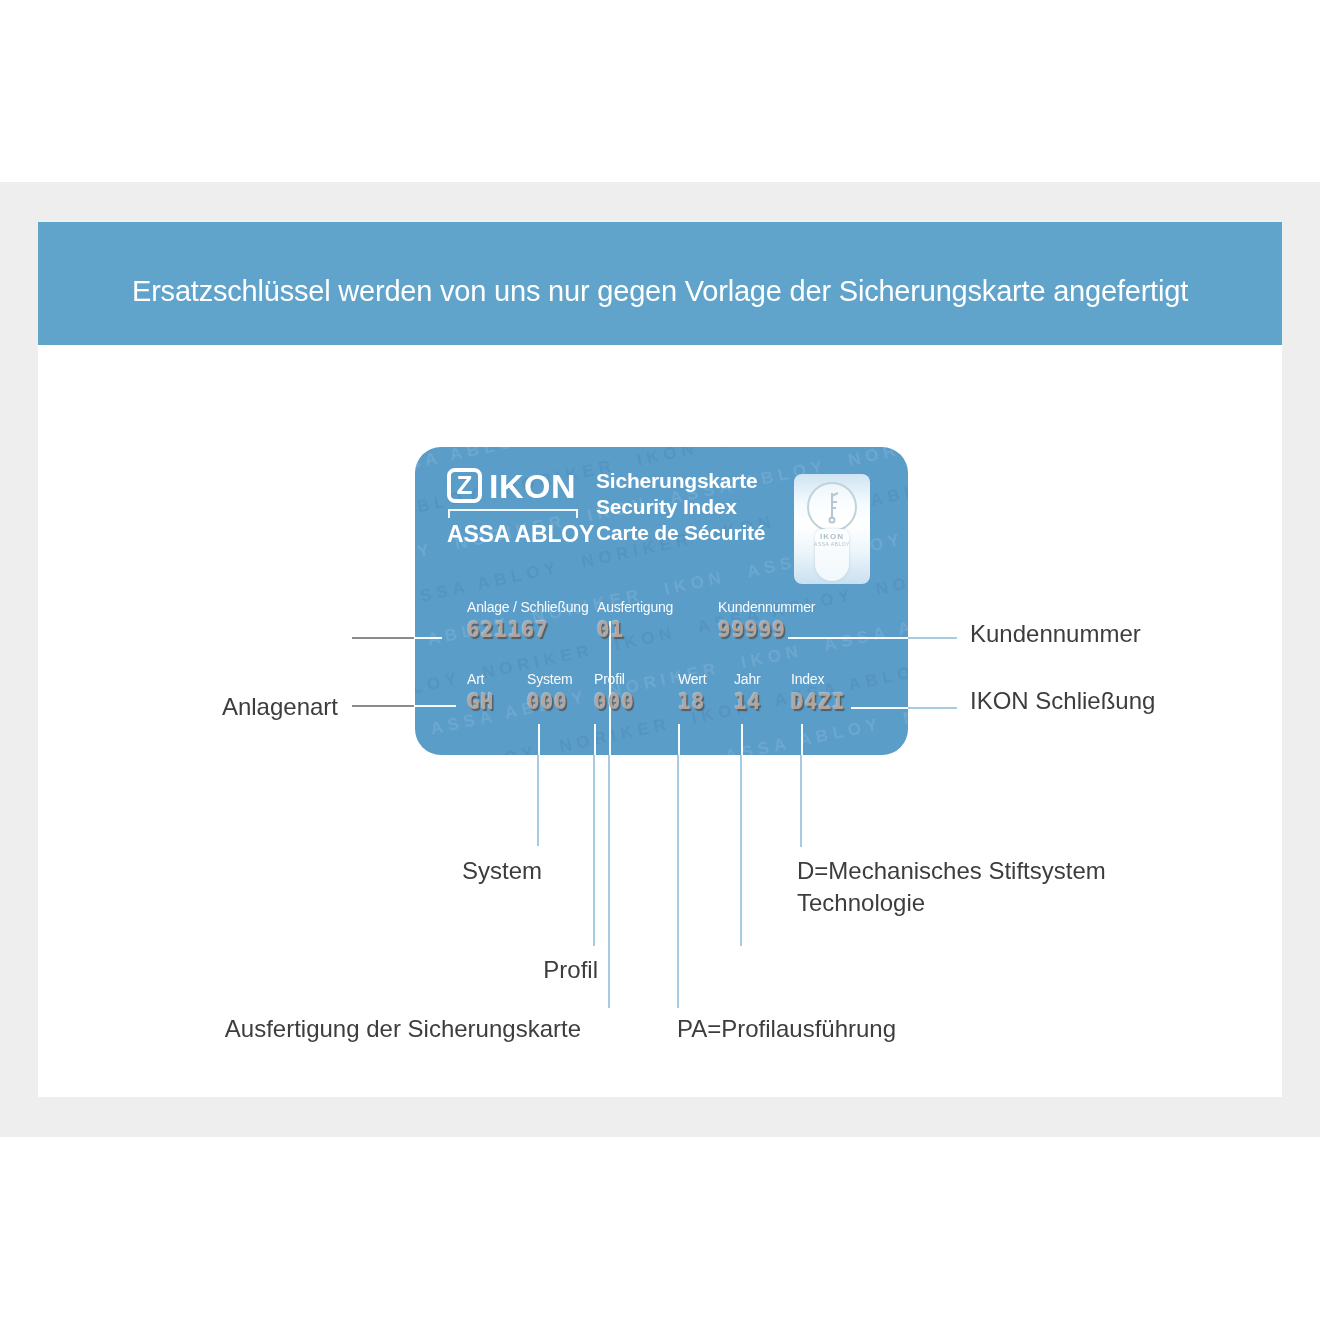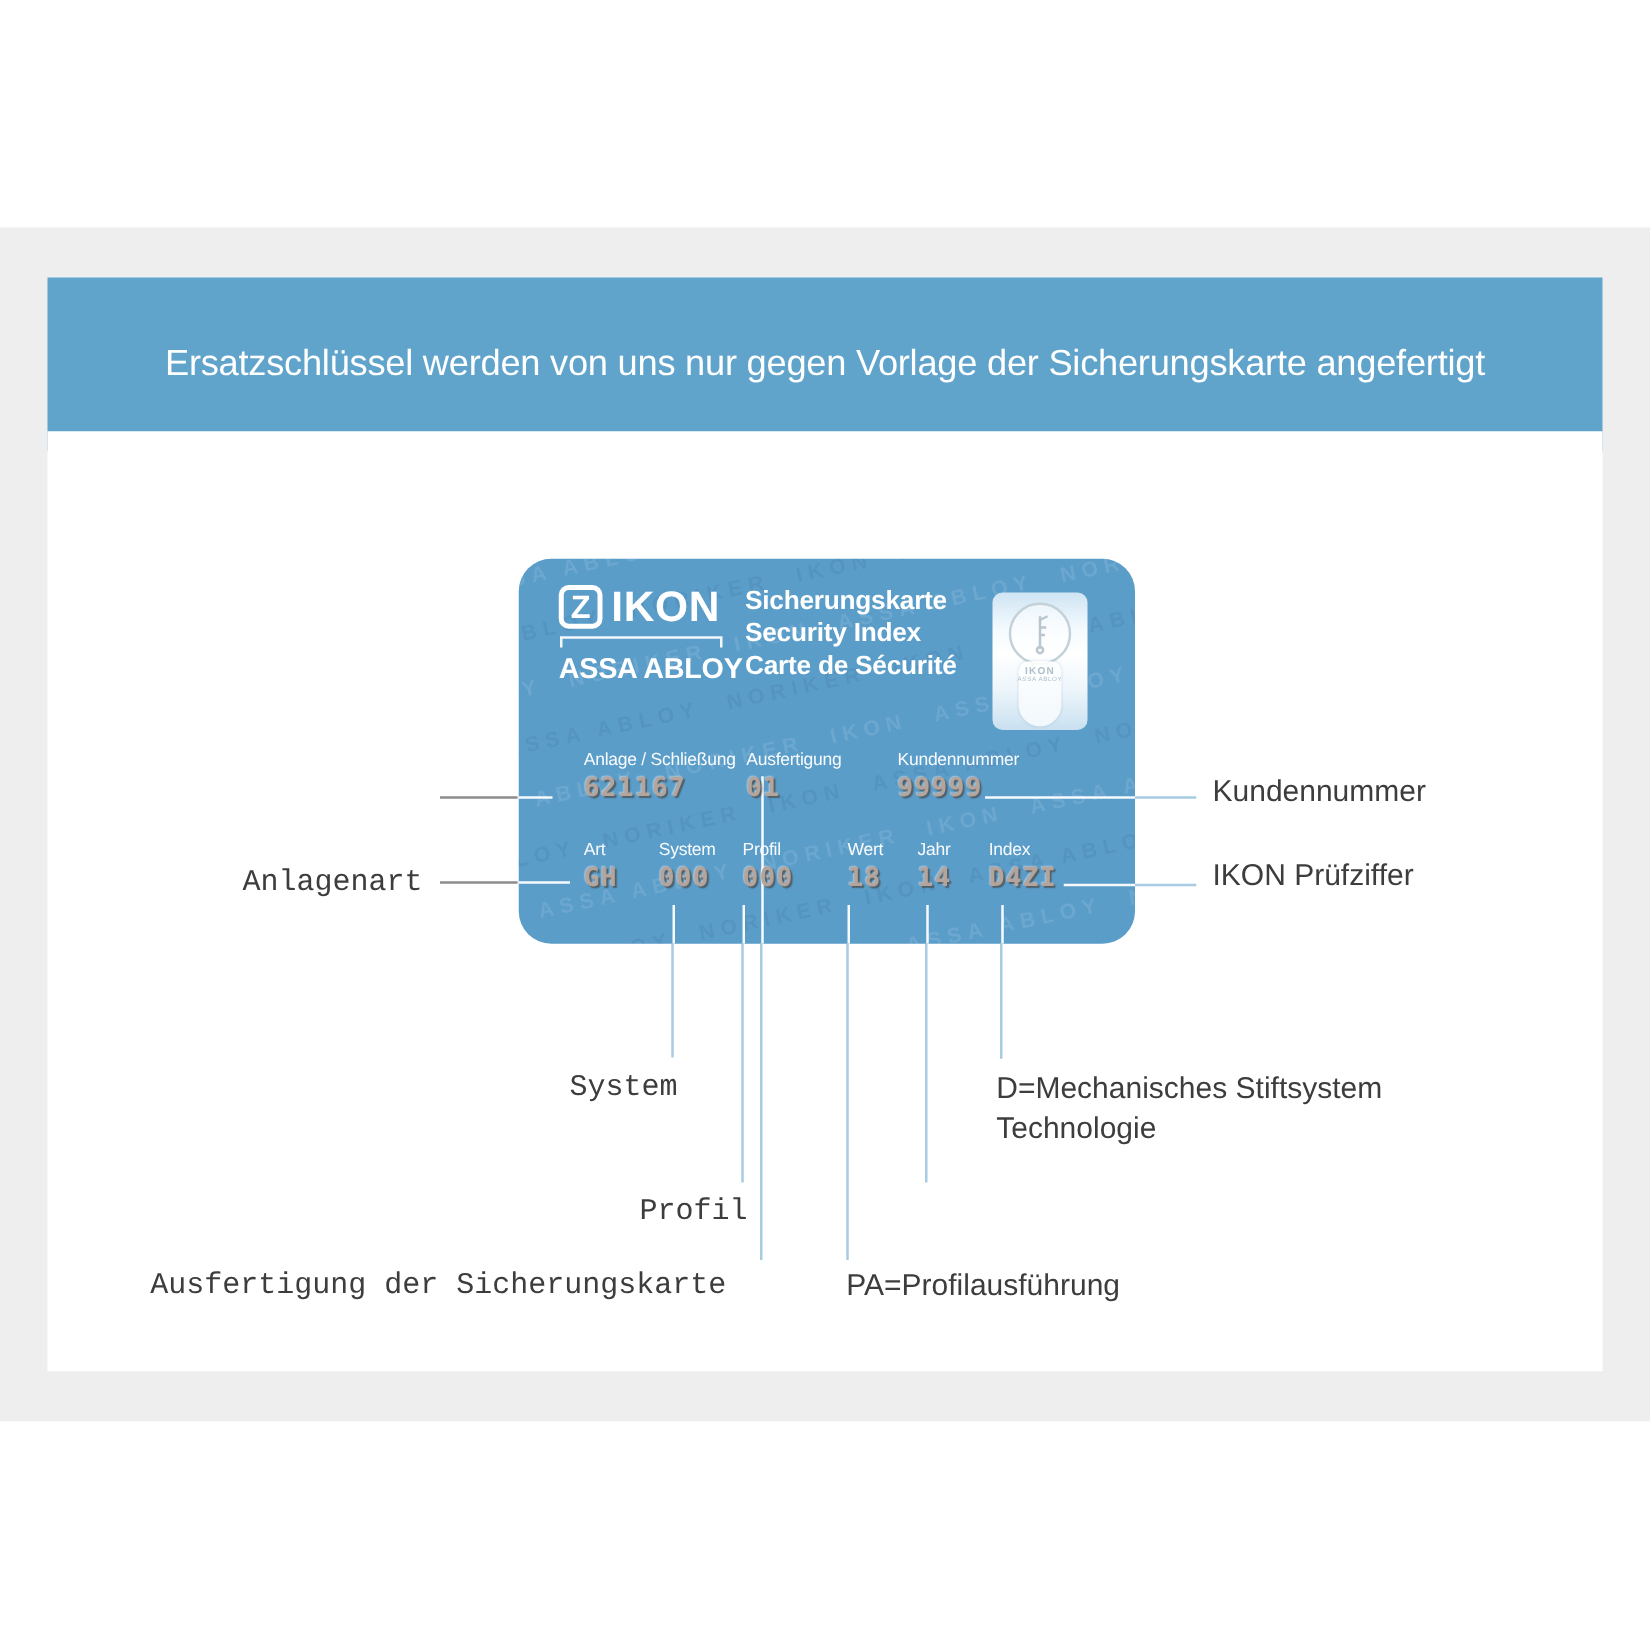--- a/index.html
+++ b/index.html
@@ -59,21 +59,21 @@
   
   .hline{position:absolute;height:2px;}
   .vline{position:absolute;width:2px;}
   .line-white{background:rgba(255,255,255,0.95);}
   .line-gray{background:var(--connector-gray);}
   .line-blue{background:var(--connector-blue);}
 
   
   .anno{position:absolute;font-size:24px;color:var(--label-dark);white-space:nowrap;line-height:28px;}
   .anno.blue{color:var(--label-blue);line-height:31px;}
-  .anno.right-align{text-align:right;font-family:Liberation Mono, monospace;}
+  .anno.right-align{text-align:right;}
 </style>
 </head>
 <body>
 
 <div id="stage">
 
   <div class="gray-panel"></div>
 
   <div class="banner">
     <span class="headline">Ersatzschlüssel werden von uns nur gegen Vorlage der Sicherungskarte angefertigt</span>
@@ -186,21 +186,21 @@
   <div class="vline line-blue" style="left:537px;top:755px;height:91px"></div>
   <div class="vline line-blue" style="left:593px;top:755px;height:191px"></div>
   <div class="vline line-blue" style="left:608px;top:755px;height:253px"></div>
   <div class="vline line-blue" style="left:677px;top:755px;height:253px"></div>
   <div class="vline line-blue" style="left:740px;top:755px;height:191px"></div>
   <div class="vline line-blue" style="left:800px;top:755px;height:92px"></div>
 
   <div class="anno right-align" style="right:982px;top:693px">Anlagenart</div>
 
   <div class="anno" style="left:970px;top:620px">Kundennummer</div>
-  <div class="anno" style="left:970px;top:687px">IKON Prüfziffer</div>
+  <div class="anno" style="left:970px;top:687px">IKON Schließung</div>
 
   <div class="anno right-align" style="right:778px;top:857px">System</div>
   <div class="anno" style="left:797px;top:855px;line-height:32px">
     <div>D=Mechanisches Stiftsystem</div>
     <div>Technologie</div>
   </div>
   <div class="anno right-align" style="right:722px;top:956px">Profil</div>
   <div class="anno right-align" style="right:739px;top:1015px">Ausfertigung der Sicherungskarte</div>
   <div class="anno" style="left:677px;top:1015px">PA=Profilausführung</div>
 

